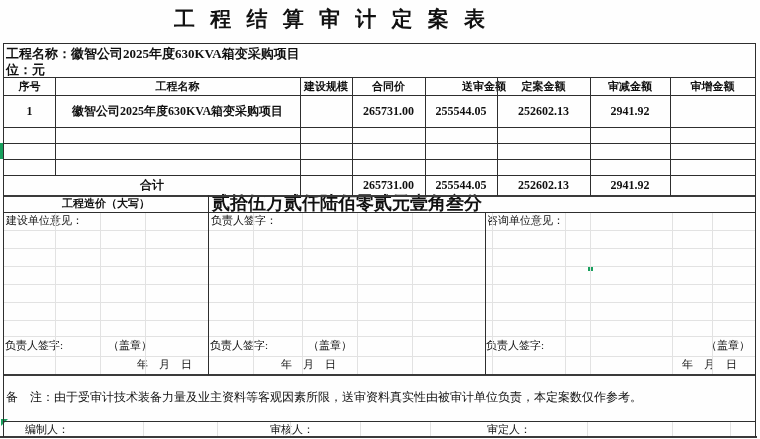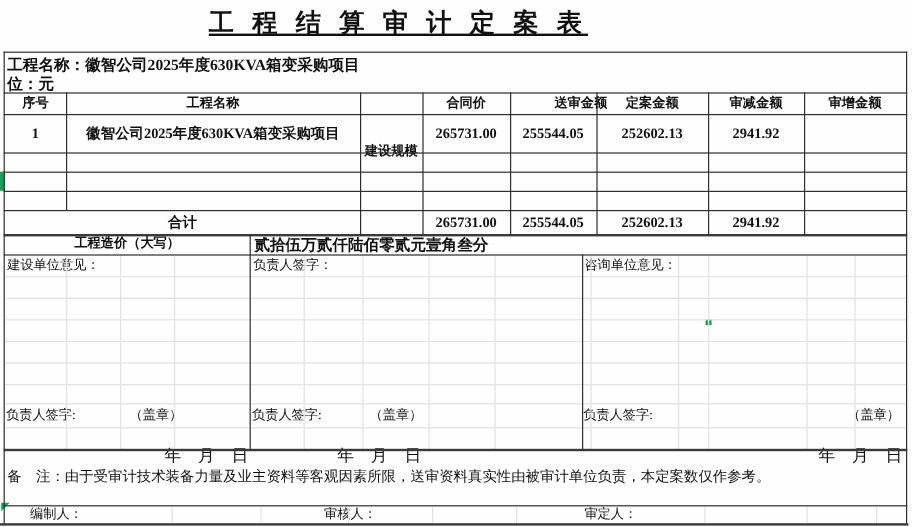--- a/index.html
+++ b/index.html
@@ -7,47 +7,47 @@
     position:relative;width:760px;height:439px;background:#fefefe;overflow:hidden;
     font-family:"Liberation Serif","DejaVu Serif",serif;color:#111;
   }
   .hl{position:absolute;height:1px;background:#2e2e2e;display:block;}
   .vl{position:absolute;width:1px;background:#2e2e2e;display:block;}
   .thick{background:#3a3a3a;height:2px;}
   .fh{position:absolute;height:1px;background:#e2e2e2;display:block;}
   .fv{position:absolute;width:1px;background:#e2e2e2;display:block;}
   .txt{position:absolute;white-space:nowrap;}
   .c{text-align:center;font-weight:bold;}
-  .title{left:0;top:5px;width:664px;text-align:center;font-size:21px;font-weight:bold;letter-spacing:5px;text-decoration:underline;}
+  .title{left:0;top:5px;width:664px;text-align:center;font-size:21px;font-weight:bold;letter-spacing:5px;}
   .info{font-size:13px;font-weight:bold;}
   .hdr{top:77px;height:18px;line-height:18px;font-size:11px;}
   .r1{top:95px;height:32px;line-height:32px;font-size:12px;}
   .tot{top:175px;height:20px;line-height:20px;font-size:12px;}
   .wrow{top:195px;height:17px;line-height:17px;}
   .oplabel{top:213px;font-size:11px;}
   .sign{top:338px;font-size:11px;}
-  .date{top:371px;font-size:14px;white-space:pre;}
+  .date{top:357px;font-size:11px;white-space:pre;}
   .foot{top:422px;height:15px;line-height:15px;font-size:11px;}
   .green{position:absolute;background:#18a05d;display:block;}
   .flag{position:absolute;left:1px;top:419px;width:0;height:0;border-top:7px solid #18a05d;border-right:7px solid transparent;}
   .area{position:absolute;background:transparent;}
 </style>
 </head>
 <body>
 
 <div class="sheet">
 
   <div class="txt title">工 程 结 算 审 计 定 案 表</div>
 
   <div class="txt info" style="left:6px;top:45px;">工程名称：徽智公司2025年度630KVA箱变采购项目</div>
   <div class="txt info" style="left:6px;top:61px;">位：元</div>
 
   <div class="txt hdr c" style="left:4px;width:51px;">序号</div>
   <div class="txt hdr c" style="left:55px;width:245px;">工程名称</div>
-  <div class="txt hdr c" style="left:300px;width:52px;margin-top:40px;">建设规模</div>
+  <div class="txt hdr c" style="left:300px;width:52px;">建设规模</div>
   <div class="txt hdr c" style="left:352px;width:73px;">合同价</div>
   <div class="txt hdr c" style="left:425px;width:72px;padding-left:23px;">送审金额</div>
   <div class="txt hdr c" style="left:497px;width:93px;">定案金额</div>
   <div class="txt hdr c" style="left:590px;width:80px;">审减金额</div>
   <div class="txt hdr c" style="left:670px;width:85px;">审增金额</div>
 
   <div class="txt r1 c" style="left:4px;width:51px;">1</div>
   <div class="txt r1 c" style="left:55px;width:245px;">徽智公司2025年度630KVA箱变采购项目</div>
   <div class="area" style="left:301px;top:96px;width:50px;height:30px;"></div>
   <div class="txt r1 c" style="left:352px;width:73px;">265731.00</div>
@@ -60,21 +60,21 @@
   <div class="area" style="left:4px;top:144px;width:751px;height:14px;"></div>
   <div class="area" style="left:4px;top:160px;width:751px;height:14px;"></div>
 
   <div class="txt tot c" style="left:4px;width:296px;">合计</div>
   <div class="txt tot c" style="left:352px;width:73px;">265731.00</div>
   <div class="txt tot c" style="left:425px;width:72px;">255544.05</div>
   <div class="txt tot c" style="left:497px;width:93px;">252602.13</div>
   <div class="txt tot c" style="left:590px;width:80px;">2941.92</div>
 
   <div class="txt wrow c" style="left:4px;width:204px;font-size:11px;">工程造价（大写）</div>
-  <div class="txt wrow" style="left:212px;font-size:13px;font-weight:bold;">贰拾伍万贰仟陆佰零贰元壹角叁分</div>
+  <div class="txt wrow" style="left:212px;font-size:18px;font-weight:bold;">贰拾伍万贰仟陆佰零贰元壹角叁分</div>
 
   <div class="txt oplabel" style="left:6px;">建设单位意见：</div>
   <div class="txt oplabel" style="left:211px;">负责人签字：</div>
   <div class="txt oplabel" style="left:487px;">咨询单位意见：</div>
 
   <div class="area" style="left:4px;top:228px;width:203px;height:105px;"></div>
   <div class="area" style="left:209px;top:228px;width:275px;height:105px;"></div>
   <div class="area" style="left:486px;top:228px;width:269px;height:105px;"></div>
 
   <div class="txt sign" style="left:5px;">负责人签字:</div>

